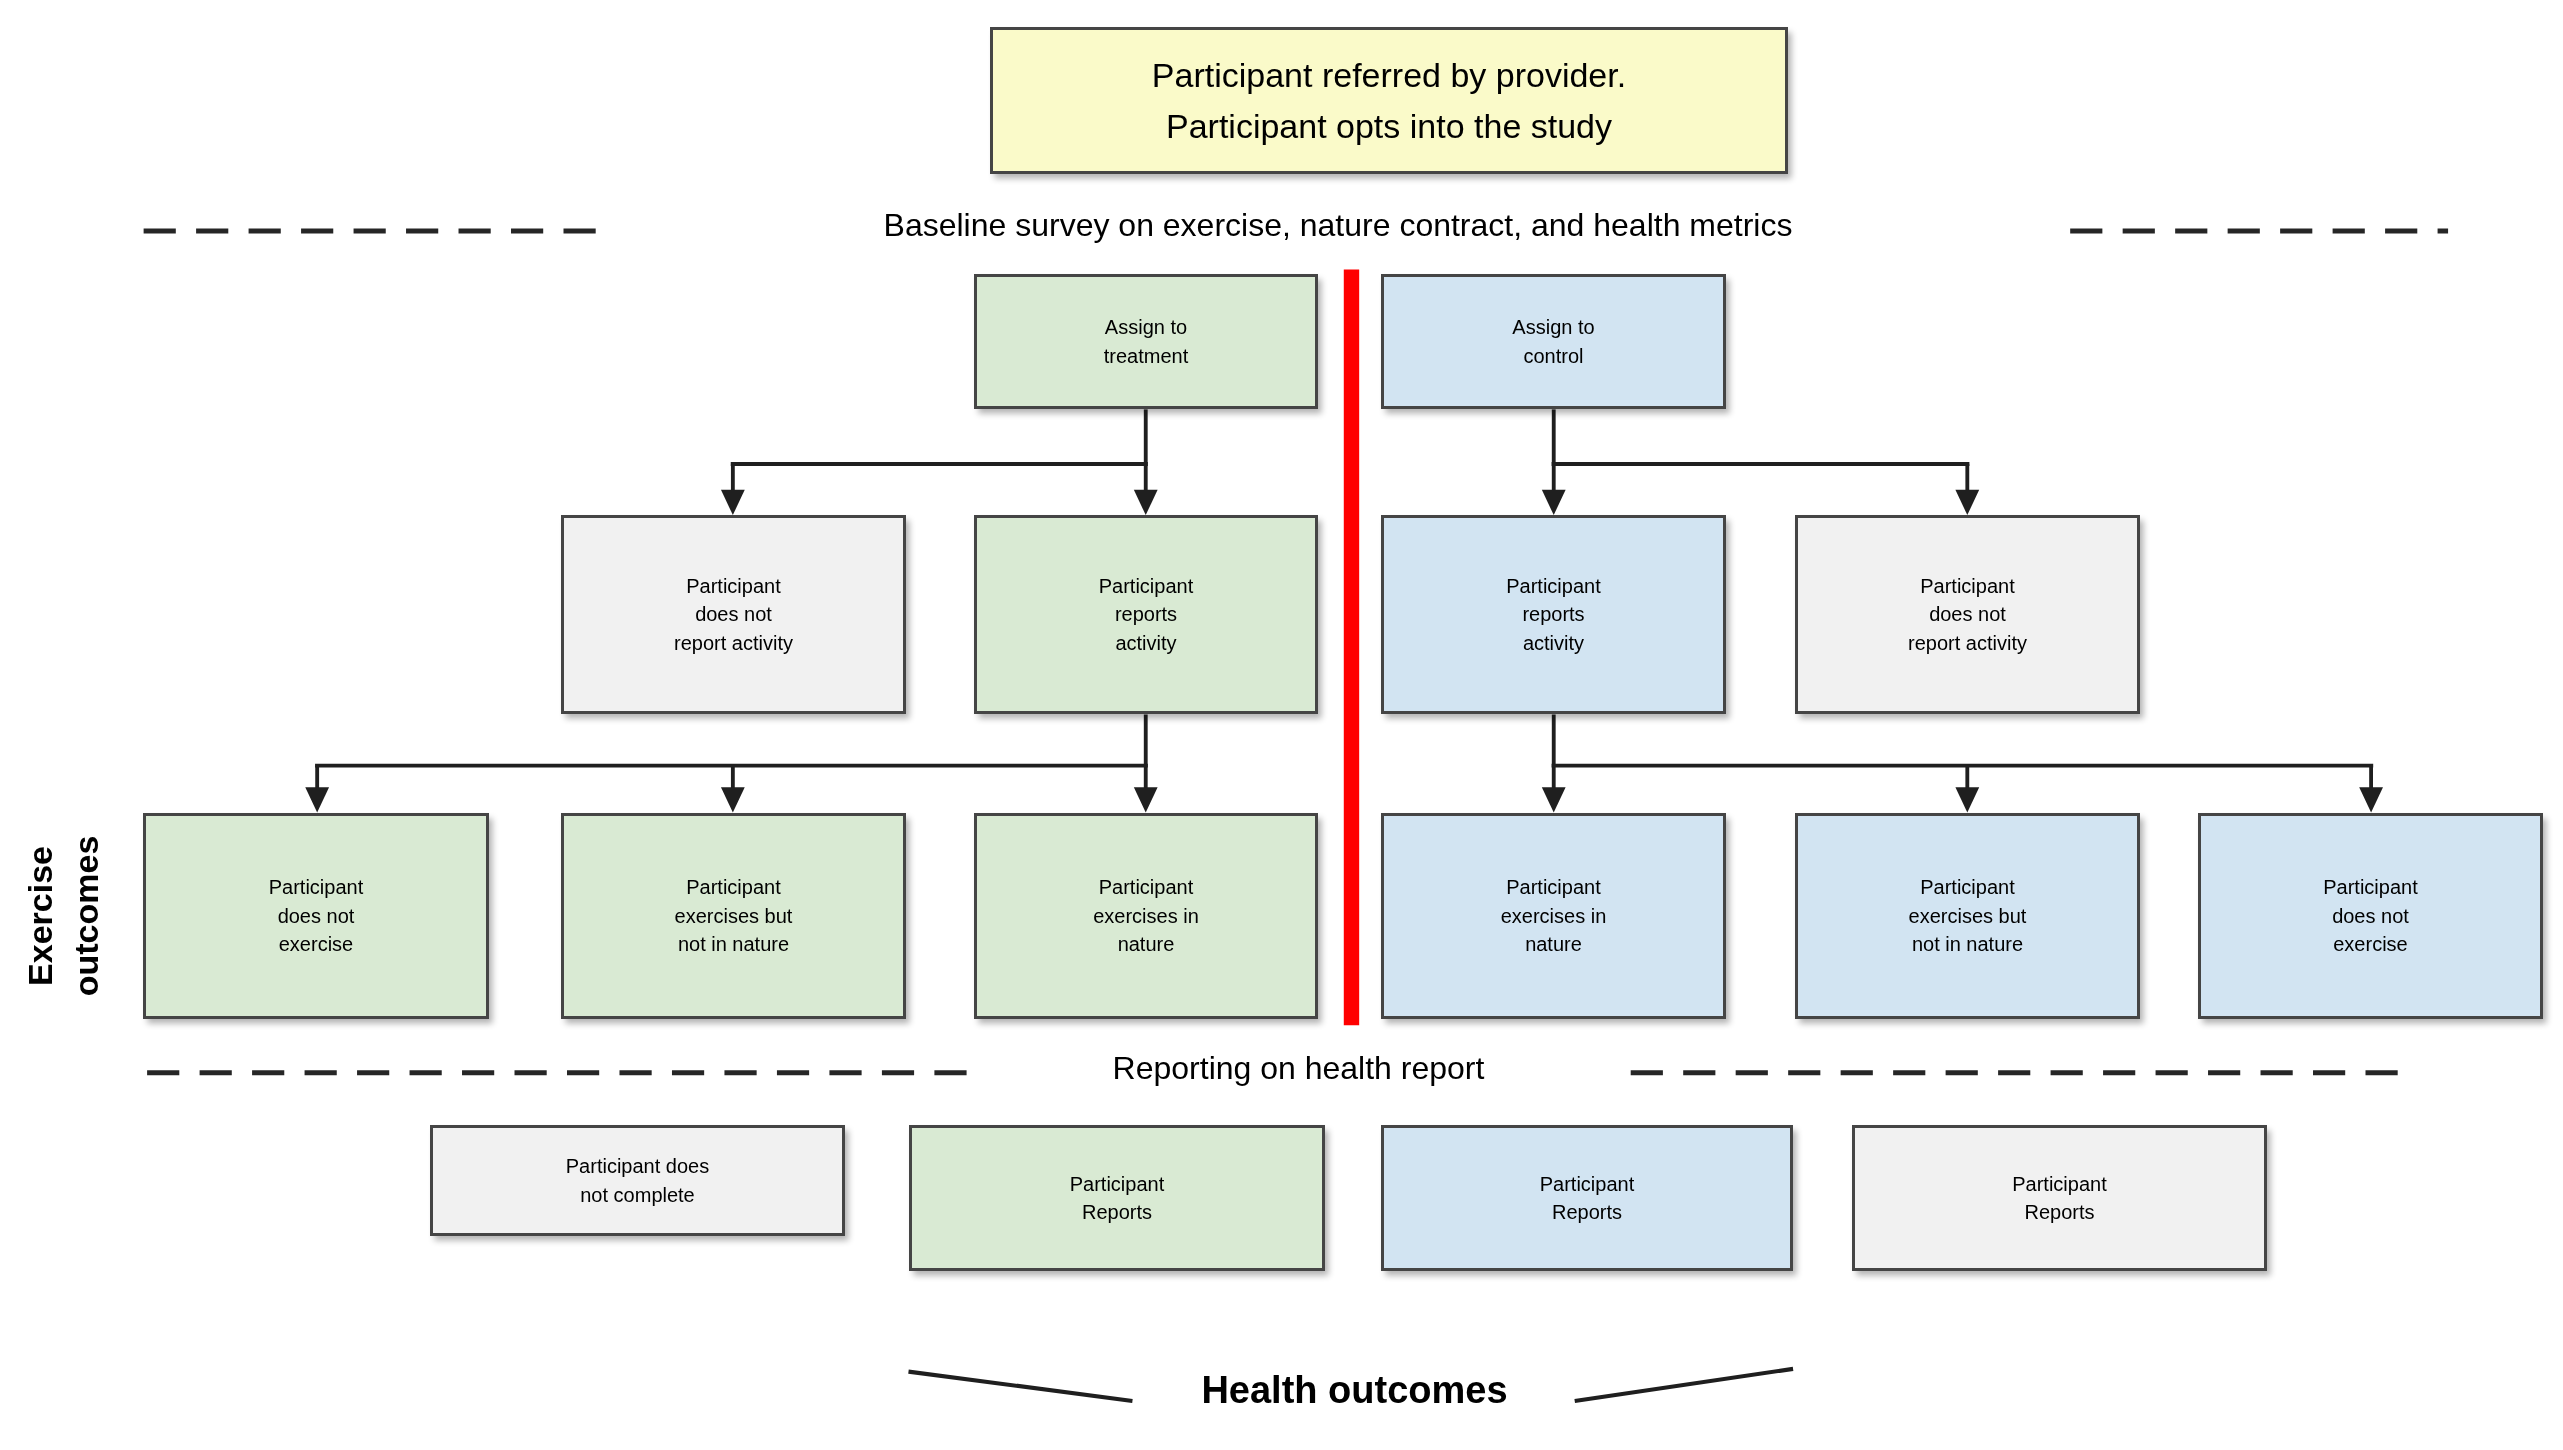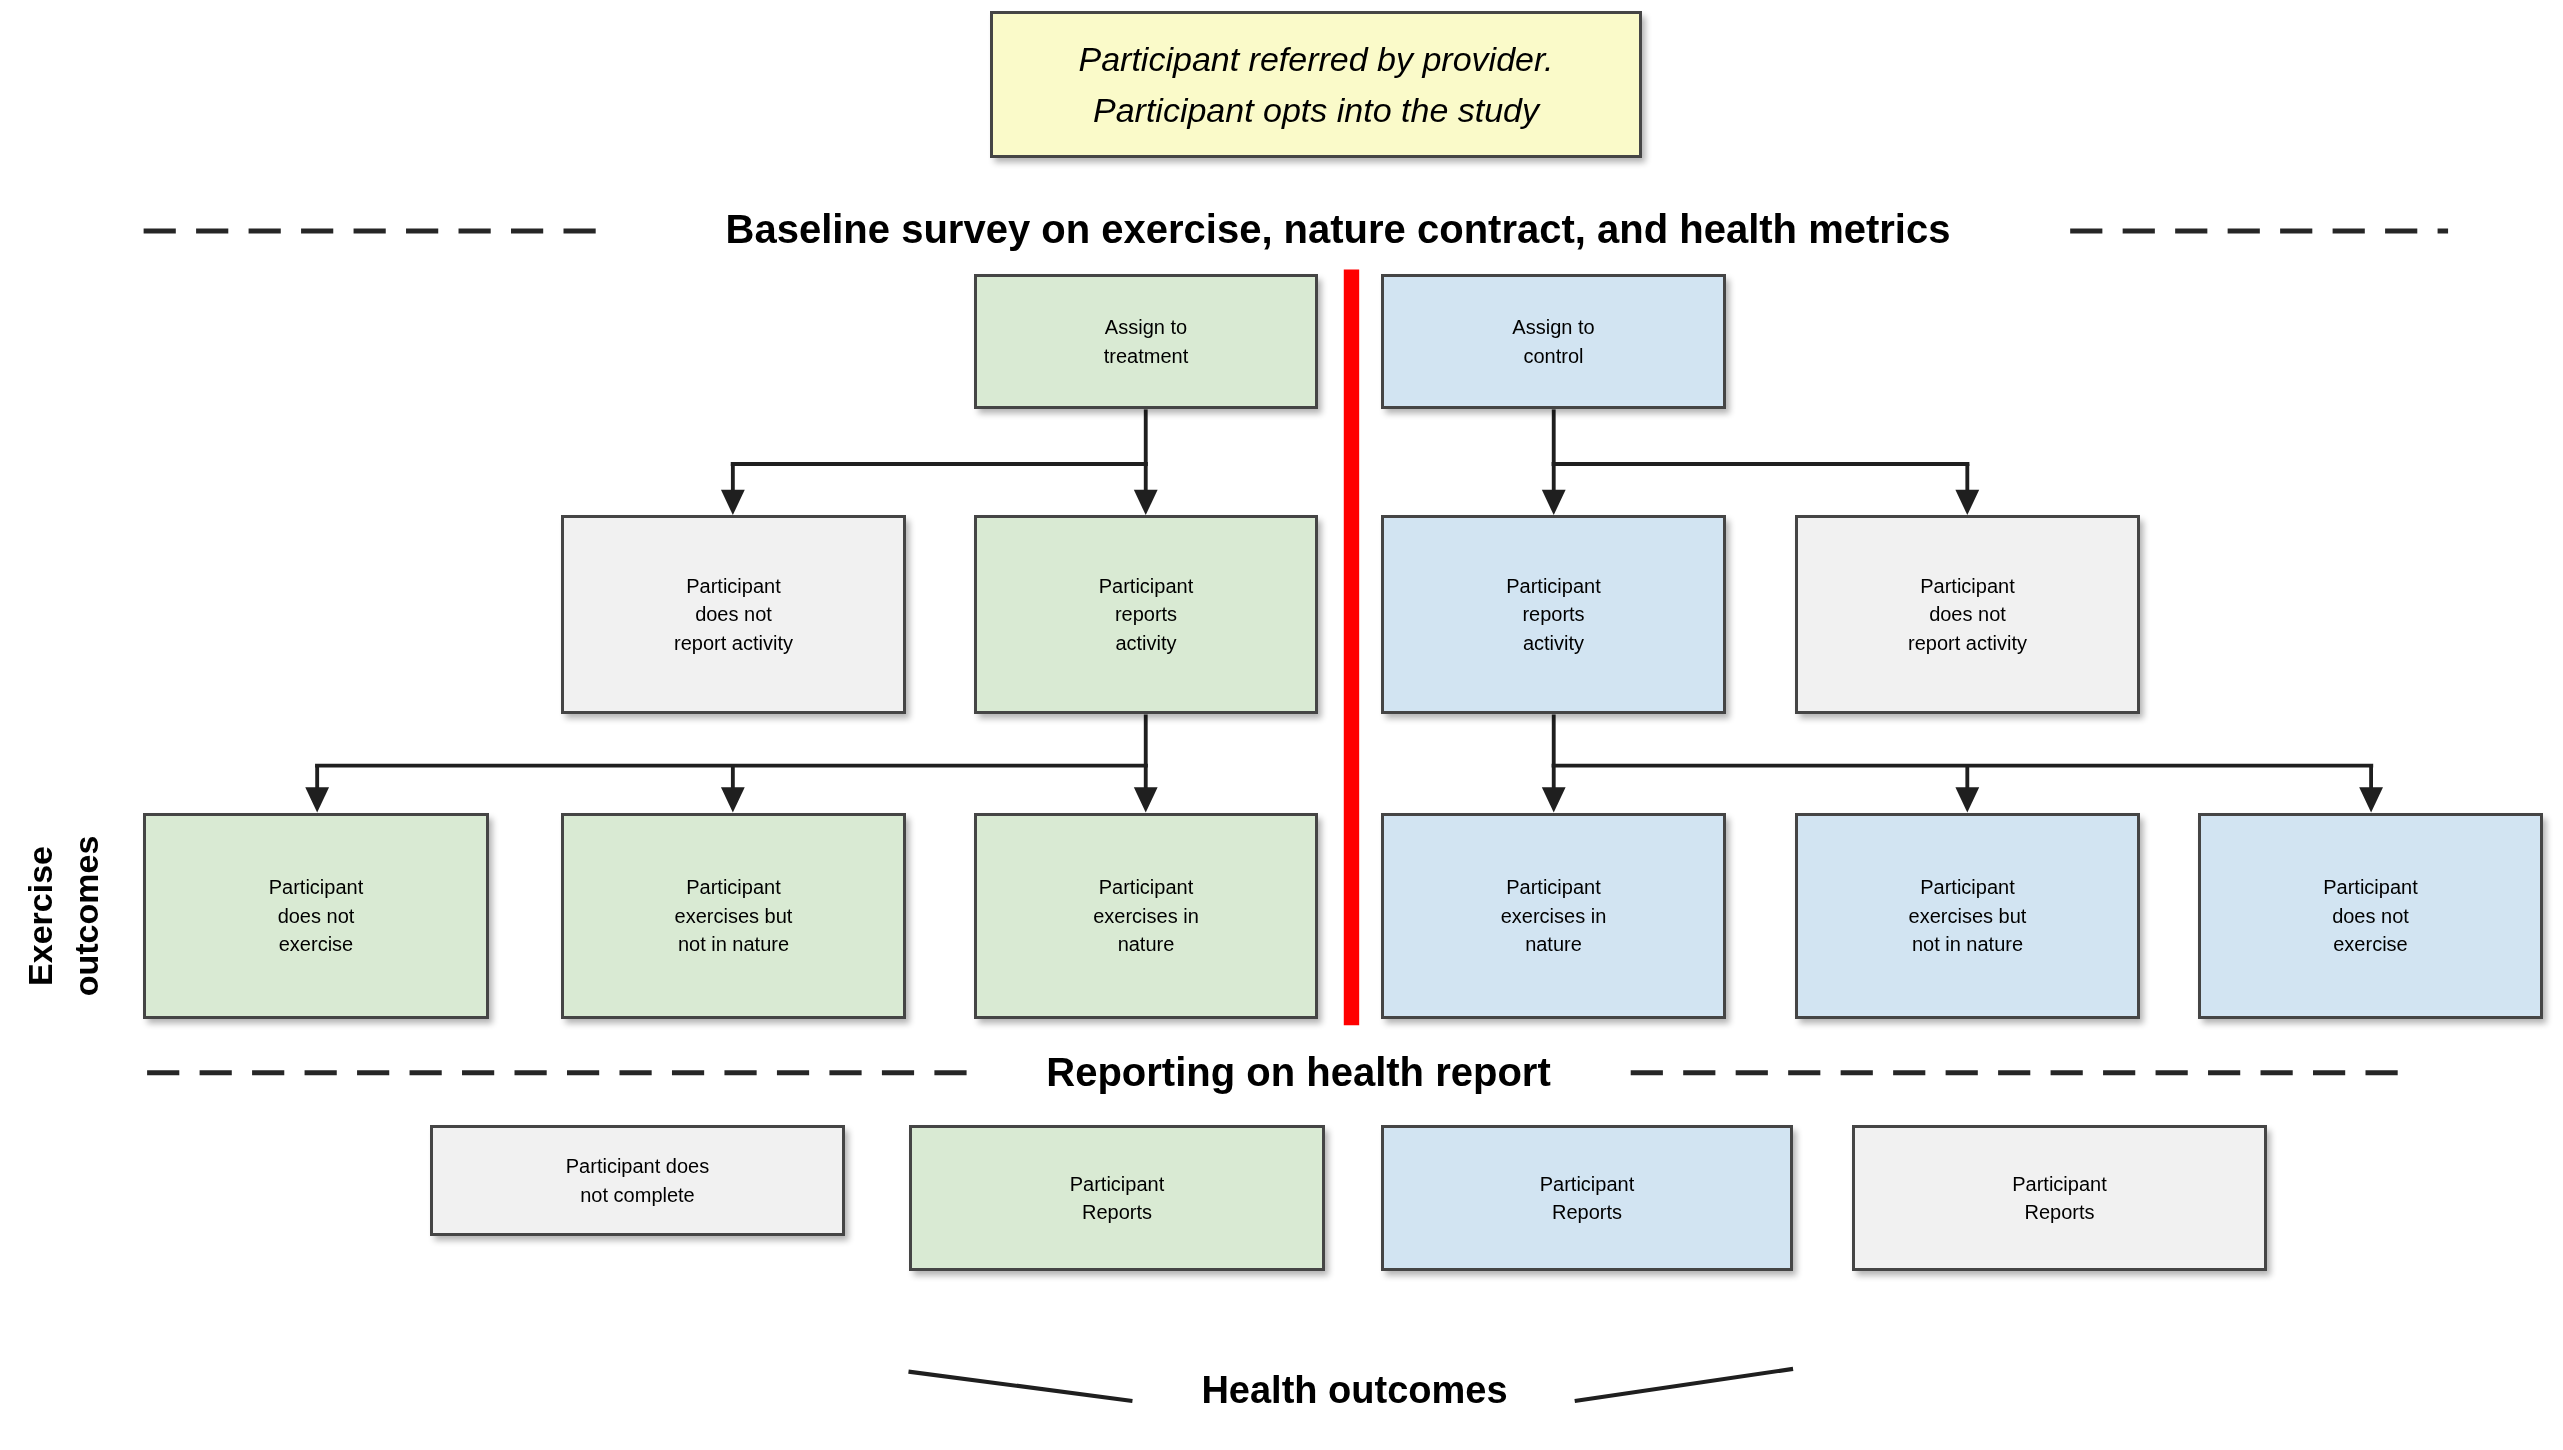--- a/index.html
+++ b/index.html
@@ -34,24 +34,23 @@
     box-sizing: border-box;
     box-shadow: 4.2px 4.9px 6.3px rgba(0,0,0,0.30);
   }
   .yellow { background: #fafac9; }
   .green  { background: #d9ead3; }
   .blue   { background: #d2e4f2; }
   .gray   { background: #f1f1f1; }
   .sep-text {
     position: absolute;
     text-align: center;
-    font-size: 40px;
+    font-size: 32px;
     color: #000000;
     white-space: nowrap;
-    font-weight: bold;
   }
   .entry-node {
     font-size: 34px;
     line-height: 1.5;
   }
   .side-label {
     position: absolute;
     left: -73px;
     top: 860px;
     width: 294px;
@@ -120,21 +119,21 @@
       <path d="M210 1533 L1388 1533"></path>
       <path d="M2330 1533 L3455 1533"></path>
     </g>
     <path d="M1931 385 L1931 1465" stroke="#ff0000" stroke-width="22" fill="none"></path>
     <g stroke="#1f1f1f" stroke-width="6" fill="none">
       <path d="M1298 1960 L1618 2002"></path>
       <path d="M2250 2002 L2562 1956"></path>
     </g>
   </svg>
 
-  <div class="node yellow entry-node" style="left:990px; top:11px; width:652px; height:147px;font-style:italic;">
+  <div class="node yellow entry-node" style="left:990px; top:27px; width:798px; height:147px;">
     <span>Participant referred by provider.
 Participant opts into the study</span>
   </div>
 
   <div class="sep-text" style="left:633px; top:207px; width:1410px;">Baseline survey on exercise, nature contract, and health metrics</div>
 
   <div class="node green" style="left:974px; top:274px; width:344px; height:135px;">
     <span>Assign to
 treatment</span>
   </div>

